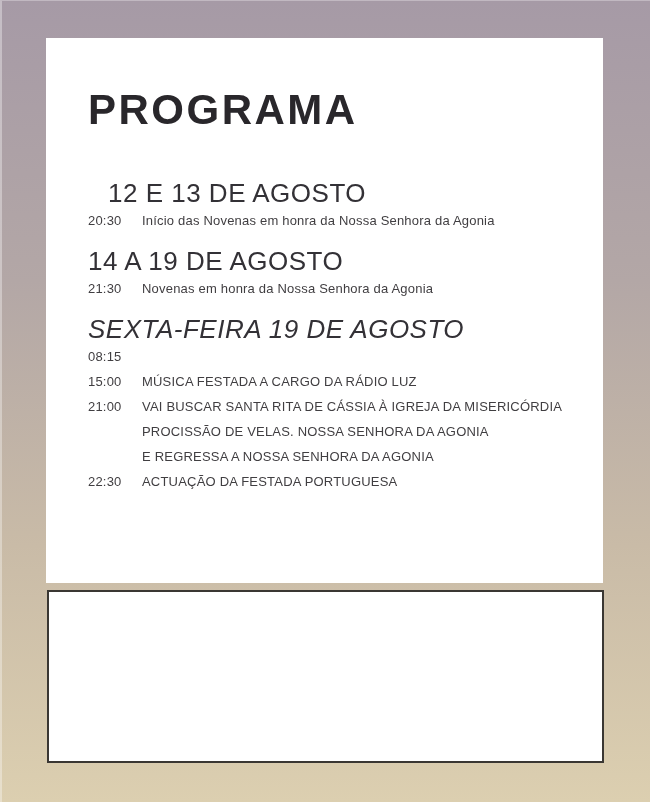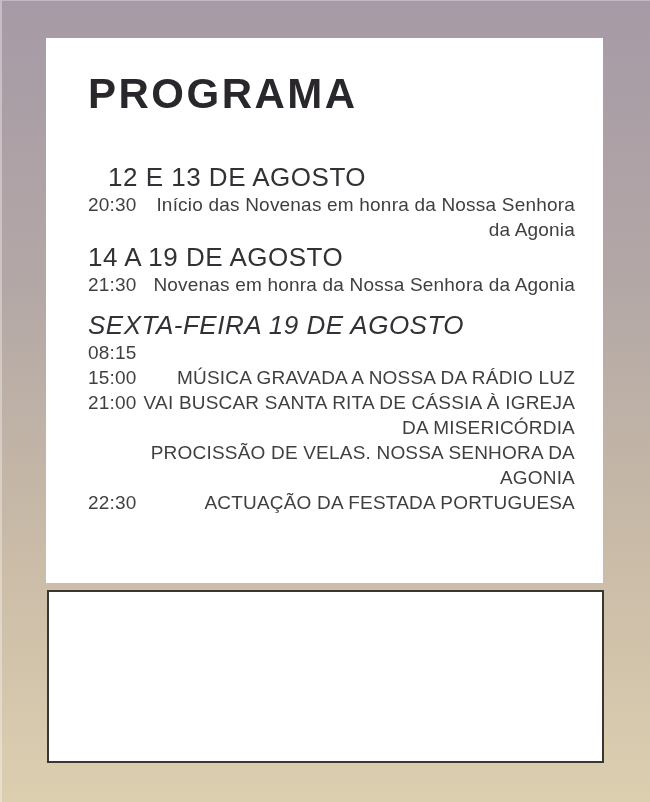--- a/index.html
+++ b/index.html
@@ -28,21 +28,21 @@
   }
 
   .card {
     position: absolute;
     left: 46px;
     top: 38px;
     width: 557px;
     height: 545px;
     background: var(--card-background, #ffffff);
     box-sizing: border-box;
-    padding: 32px 28px 0 42px;
+    padding: 48px 28px 0 42px;
     color: var(--text, #2f2d30);
   }
 
   .poster-title {
     margin: 0;
     font-size: 42px;
     font-weight: 700;
     letter-spacing: 2.5px;
     line-height: 1.15;
     color: #29272b;
@@ -50,35 +50,35 @@
 
   .section-heading {
     margin: 0;
     font-size: 26px;
     font-weight: 400;
     letter-spacing: 0.5px;
     line-height: 30px;
     color: #333136;
   }
   .section-1 .section-heading { margin-top: 44px; margin-left: 20px; }
-  .section-2 .section-heading { }
+  .section-2 .section-heading { margin-top: 13px; }
   .section-3 .section-heading { margin-top: 13px; font-style: italic; }
 
   .event-row {
     display: flex;
     align-items: flex-start;
-    font-size: 19px;
+    font-size: 13px;
     line-height: 25px;
     letter-spacing: 0.2px;
     color: #403e41;
   }
   .event-time {
     flex: 0 0 54px;
   }
-  .event-lines { flex: 1 1 auto; text-align: right; }
+  .event-lines { flex: 1 1 auto; }
   .event-line { display: block; }
 
   .blank-box {
     position: absolute;
     left: 47px;
     top: 590px;
     width: 557px;
     height: 173px;
     box-sizing: border-box;
     background: var(--card-background, #ffffff);
@@ -117,29 +117,30 @@
   <div class="section section-3">
     <h2 class="section-heading">SEXTA-FEIRA 19 DE AGOSTO</h2>
 
     <div class="event-row">
       <span class="event-time">08:15</span>
     </div>
 
     <div class="event-row">
       <span class="event-time">15:00</span>
       <span class="event-lines">
-        <span class="event-line">MÚSICA GRAVADA A NOSSA DA RÁDIO LUZ</span>
+        <span class="event-line">MÚSICA FESTADA A CARGO DA RÁDIO LUZ</span>
       </span>
     </div>
 
     <div class="event-row">
       <span class="event-time">21:00</span>
       <span class="event-lines">
         <span class="event-line">VAI BUSCAR SANTA RITA DE CÁSSIA À IGREJA DA MISERICÓRDIA</span>
         <span class="event-line">PROCISSÃO DE VELAS. NOSSA SENHORA DA AGONIA</span>
+        <span class="event-line">E REGRESSA A NOSSA SENHORA DA AGONIA</span>
       </span>
     </div>
 
     <div class="event-row">
       <span class="event-time">22:30</span>
       <span class="event-lines">
         <span class="event-line">ACTUAÇÃO DA FESTADA PORTUGUESA</span>
       </span>
     </div>
   </div>

